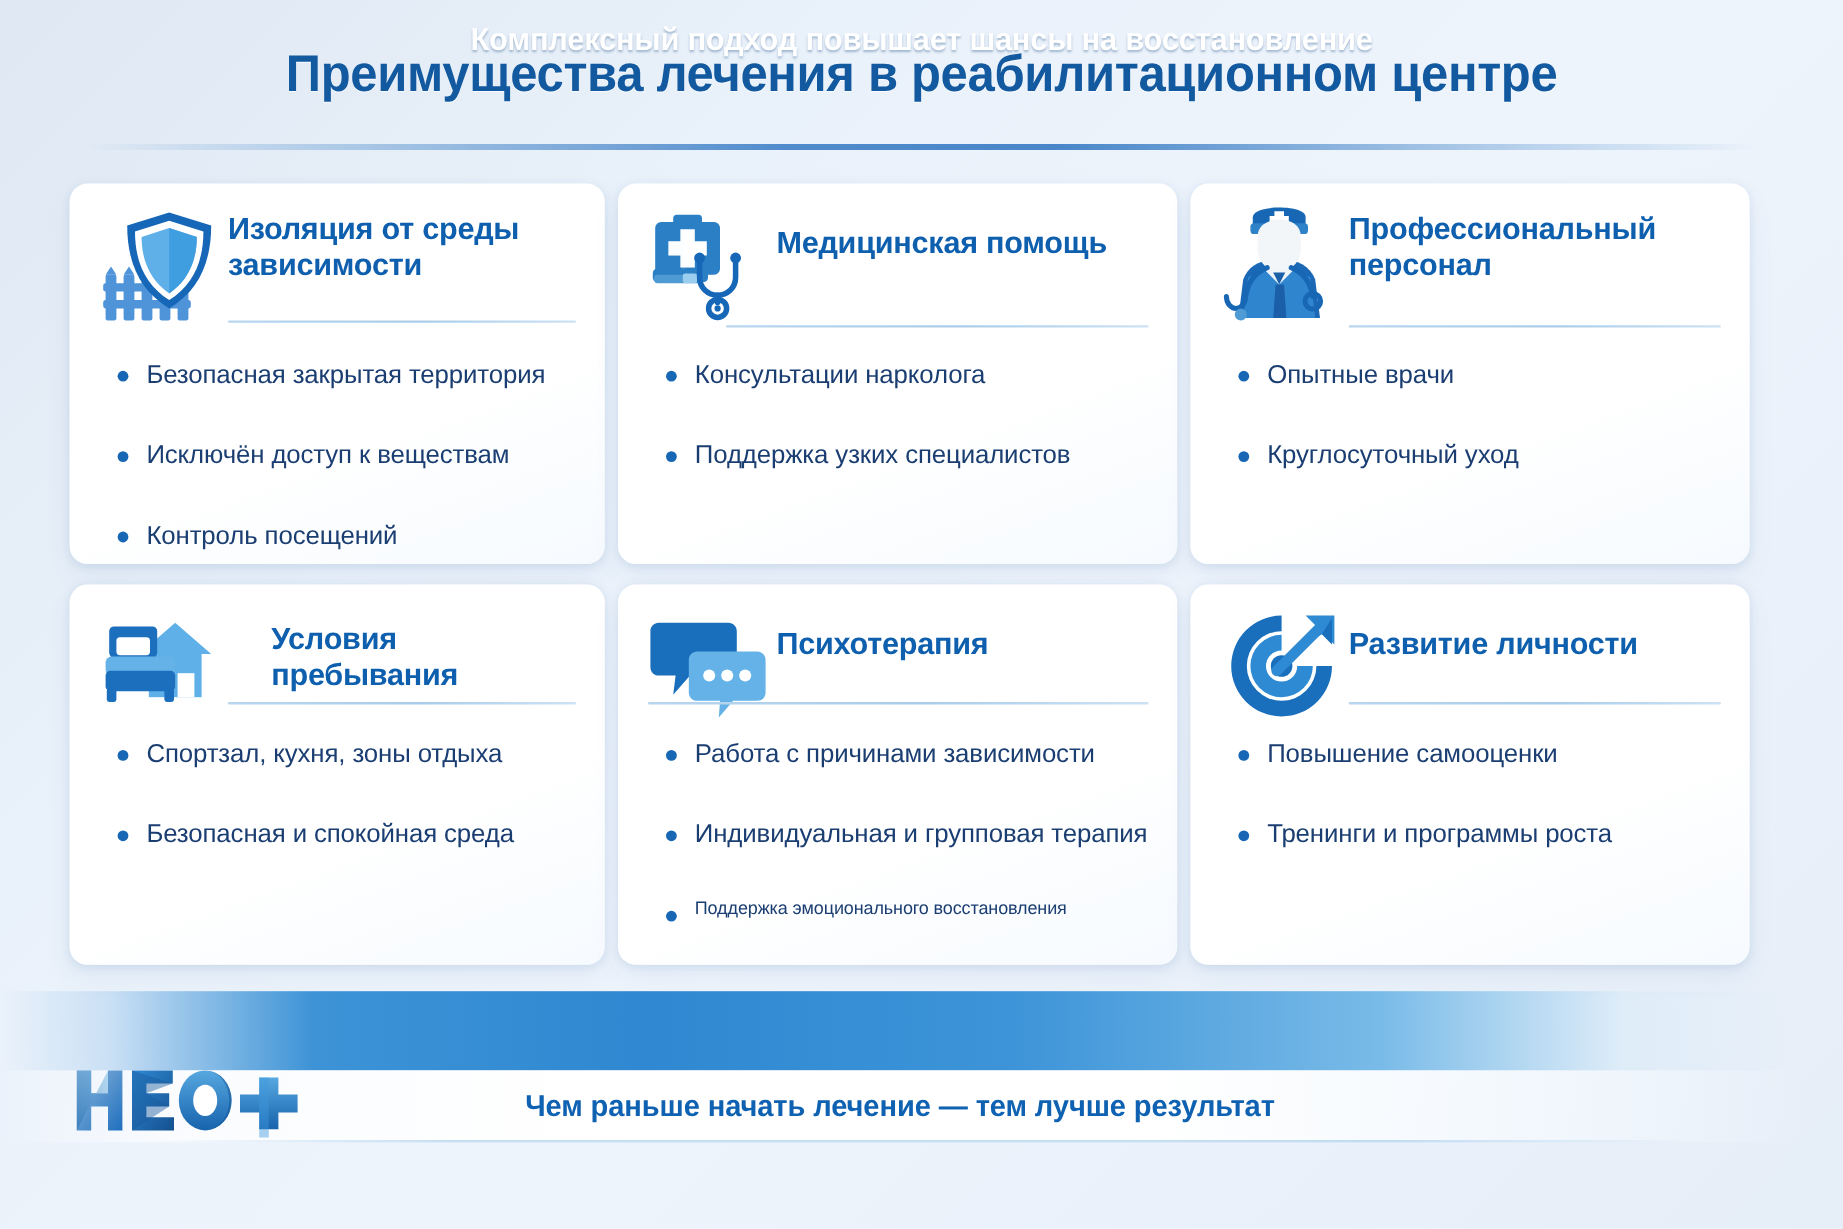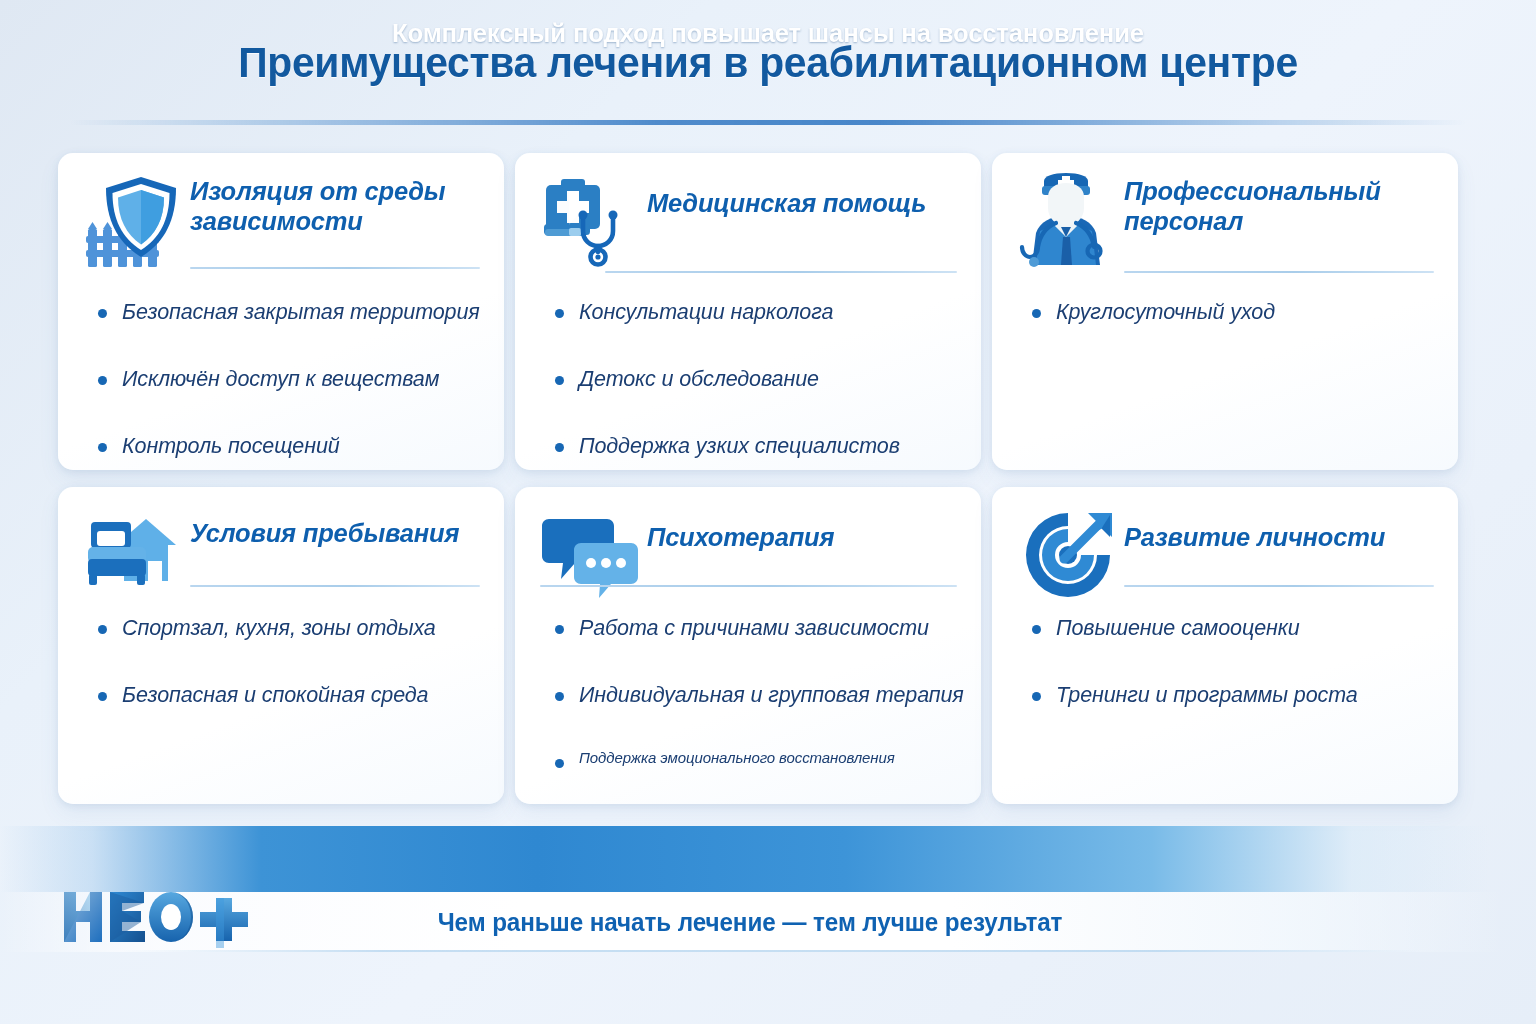--- a/index.html
+++ b/index.html
@@ -25,40 +25,40 @@
     position:absolute;left:70px;top:120px;width:1396px;height:5px;border-radius:3px;
     background:linear-gradient(90deg,rgba(60,130,200,0) 0%,rgba(60,130,200,.30) 14%,
       rgba(36,110,190,.78) 42%,rgba(36,110,190,.82) 58%,rgba(60,130,200,.30) 86%,rgba(60,130,200,0) 100%);
     filter:blur(.4px);
   }
 
   
   .grid{
     position:absolute;left:58px;top:153px;width:1400px;height:535px;
     display:grid;grid-template-columns:446px 466px 466px;grid-template-rows:317px 317px;
-    column-gap:11px;row-gap:17px;font-style:italic;
+    column-gap:11px;row-gap:17px;
   }
   .card{
     position:relative;border-radius:15px;
     background:linear-gradient(160deg,#ffffff 0%,#ffffff 62%,#f6fafe 100%);
     box-shadow:0 2px 7px rgba(80,120,170,.13),0 10px 22px rgba(70,110,165,.07);
     overflow:hidden;
   }
   .card-head{position:absolute;left:0;top:0;right:0;height:120px;}
   .icon-wrap{
     position:absolute;left:26px;top:18px;width:100px;height:100px;
   }
   .icon-wrap svg{display:block;width:100%;height:100%;}
   .card-title{
     position:absolute;left:132px;top:24px;right:22px;
     font-size:25.5px;font-weight:bold;line-height:1.16;color:#0e5fae;
     letter-spacing:-.2px;
   }
   .card.c2 .card-title,.card.c5 .card-title,.card.c6 .card-title{top:36px;}
-  .card.c4 .card-title{top:32px;}
+  .card.c4 .card-title{top:32px;margin-left:36px;}
   .card-rule{
     position:absolute;left:132px;right:24px;top:118px;height:2px;border-radius:2px;
     background:linear-gradient(90deg,#b9d6ef 0%,#a9cdea 55%,#cde2f4 100%);
   }
   .card.c1 .card-rule{top:114px;}
   .card.c4 .card-rule,.card.c5 .card-rule,.card.c6 .card-rule{top:98px;}
   .card.c5 .card-rule{left:25px;}
   .card.c2 .card-rule{left:90px;}
   .bullets{
     position:absolute;left:36px;right:18px;top:146px;
@@ -176,21 +176,20 @@
             <path d="M57 75v6" stroke="#1667b8" stroke-width="4.6" stroke-linecap="round" fill="none"></path>
             <circle cx="57" cy="86" r="7.5" fill="none" stroke="#1667b8" stroke-width="4.6"></circle>
             <circle cx="57" cy="86" r="2.6" fill="#1667b8"></circle>
           </svg>
         </div>
         <div class="card-title">Медицинская помощь</div>
       </div>
       <div class="card-rule"></div>
       <div class="bullets">
         <div class="bullet">Консультации нарколога</div>
-        <div class="bullet">Детокс и обследование</div>
         <div class="bullet">Поддержка узких специалистов</div>
       </div>
     </div>
 
     <div class="card c3">
       <div class="card-head">
         <div class="icon-wrap">
           <svg viewBox="0 0 100 100">
             <path d="M18 62c4-11 14-17 30-17s26 6 30 17l4 32H14z" fill="#1a68b6"></path>
             <path d="M36 44h24v16c0 6-5 10-12 10s-12-4-12-10z" fill="#eef4f8"></path>
@@ -205,20 +204,21 @@
             <path d="M58 52c10 4 16 12 18 24" fill="none" stroke="#1767b4" stroke-width="4.2" stroke-linecap="round"></path>
             <path d="M20 76c0 6-4 10-8 10s-8-4-8-10" fill="none" stroke="#1767b4" stroke-width="4.2" stroke-linecap="round"></path>
             <circle cx="76" cy="80" r="6.5" fill="none" stroke="#1767b4" stroke-width="4.2"></circle>
             <circle cx="16" cy="91" r="5" fill="#4f9bd6"></circle>
           </svg>
         </div>
         <div class="card-title">Профессиональный персонал</div>
       </div>
       <div class="card-rule"></div>
       <div class="bullets">
+        <div class="bullet">Опытные врачи</div>
         <div class="bullet">Круглосуточный уход</div>
       </div>
     </div>
 
     <div class="card c4">
       <div class="card-head">
         <div class="icon-wrap">
           <svg viewBox="0 0 100 100">
             <path d="M62 14 L92 40 H32 Z" fill="#5fb0e8"></path>
             <rect x="40" y="40" width="44" height="36" fill="#5fb0e8"></rect>

